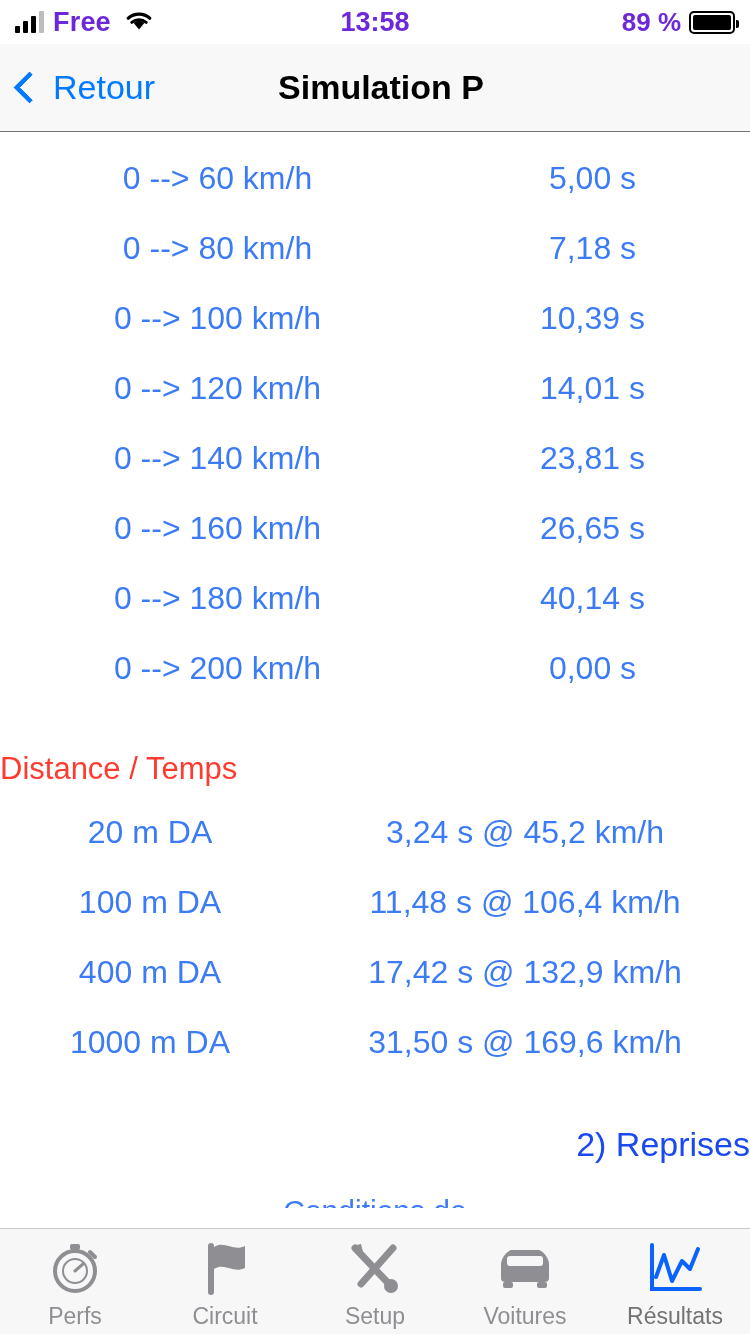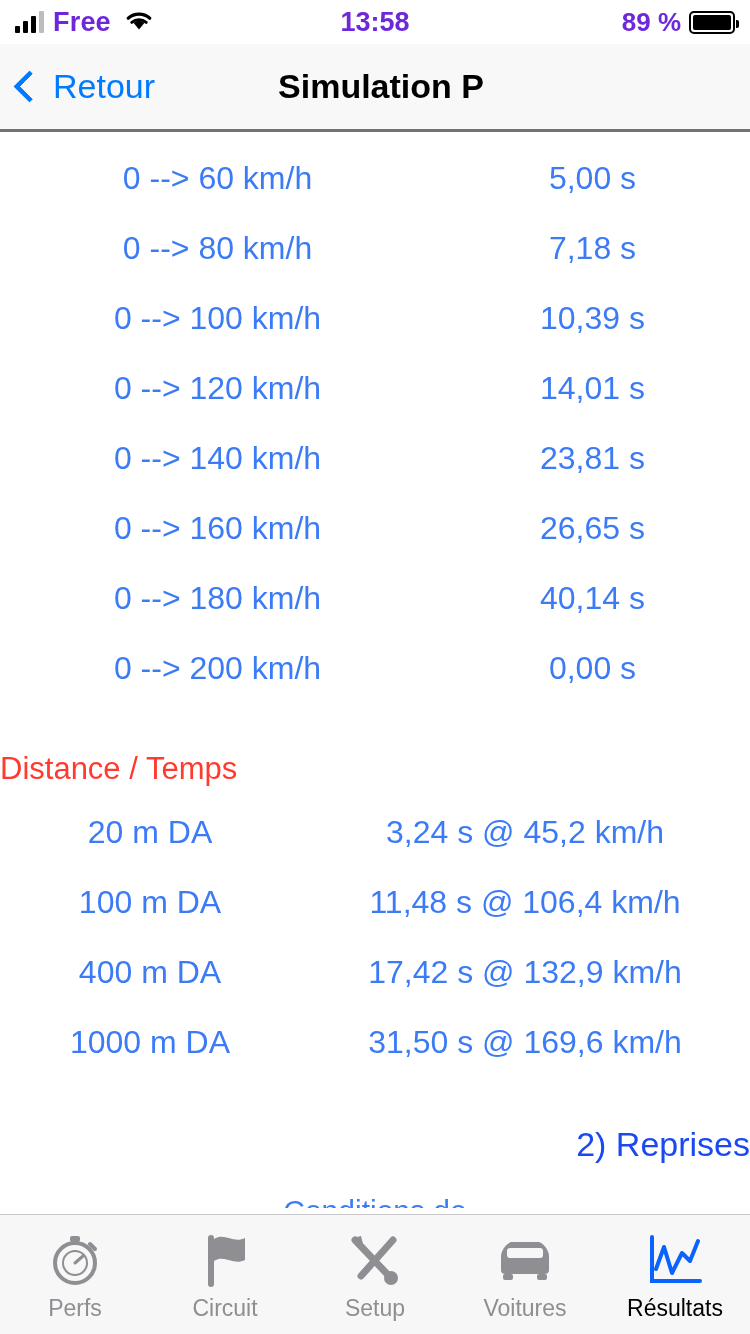--- a/index.html
+++ b/index.html
@@ -94,21 +94,21 @@
     display: block;
     height: 100%;
     background: #000;
     border-radius: 2px;
   }
 
   
   .nav-bar {
     height: 88px;
     background: #f8f8f8;
-    border-bottom: 3px solid #737373;
+    border-bottom: 1px solid #737373;
     display: flex;
     align-items: center;
     position: relative;
     box-sizing: border-box;
   }
   .back-btn {
     display: flex;
     align-items: center;
     gap: 8px;
     padding-left: 18px;
@@ -200,40 +200,40 @@
     font-size: 30px;
     margin-top: 30px;
     height: 14px;
     overflow: hidden;
   }
 
   
   .tab-bar {
     position: absolute;
     left: 0; right: 0; bottom: 0;
-    height: 120px;
+    height: 106px;
     background: #f7f7f7;
     border-top: 1px solid #c9c9cb;
     display: flex;
     align-items: flex-start;
-    padding-top: 14px;
+    padding-top: 8px;
     box-sizing: border-box;
   }
   .tab-item {
     flex: 1;
     display: flex;
     flex-direction: column;
     align-items: center;
     justify-content: flex-start;
     gap: 4px;
     color: #8e8e93;
     font-size: 23px;
     cursor: pointer;
   }
-  .tab-item.active { color: #000000; }
+  .tab-item.active { color: #737373; }
   .tab-icon {
     height: 62px;
     display: flex;
     align-items: center;
     justify-content: center;
   }
 </style>
 </head>
 <body>
 

